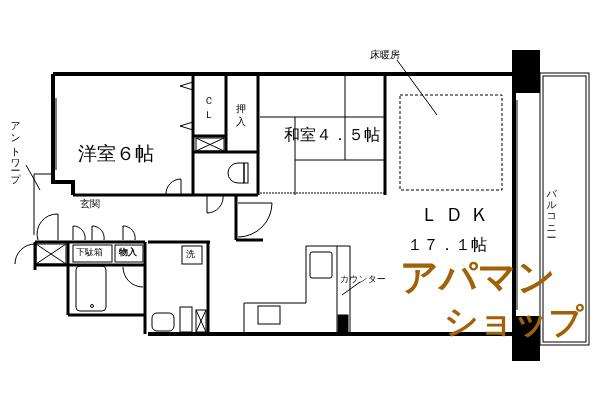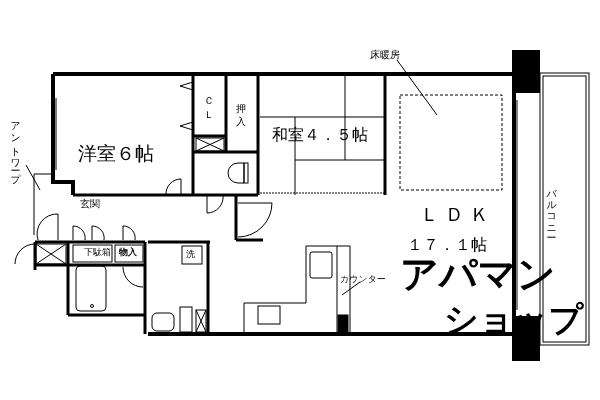--- a/index.html
+++ b/index.html
@@ -4,21 +4,21 @@
 <style>
   html,body{margin:0;padding:0;background:#ffffff;}
   body{width:600px;height:400px;overflow:hidden;position:relative;font-family:"DejaVu Sans",sans-serif;}
   svg{position:absolute;left:0;top:0;}
   .lbl{position:absolute;color:#000;white-space:nowrap;line-height:1;}
   .big{font-size:19px;}
   .med{font-size:16px;}
   .sm{font-size:10px;text-align:center;}
   .xs{font-size:9px;}
   .vert{writing-mode:vertical-rl;font-size:10px;letter-spacing:1px;}
-  .wm{position:absolute;color:#000000;font-weight:bold;font-family:Liberation Mono, monospace;line-height:1;}
+  .wm{position:absolute;color:#a16207;font-weight:bold;font-family:Liberation Serif, serif;line-height:1;}
 </style>
 </head>
 <body>
 
 <svg width="600" height="400" viewBox="0 0 600 400">
 
   <g fill="none" stroke="#000" stroke-width="1">
     <rect x="540" y="73" width="49" height="272"></rect>
     <rect x="543" y="76" width="43" height="266"></rect>
   </g>
@@ -122,23 +122,23 @@
 </svg>
 
 <div class="wm" style="left:400px;top:258px;font-size:38px;">アパマン</div>
 <div class="wm" style="left:444px;top:305px;font-size:34px;">ショップ</div>
 
 <div class="lbl big" style="left:78px;top:144px;">洋室６帖</div>
 <div class="lbl sm" style="left:204px;top:96px;">Ｃ</div>
 <div class="lbl sm" style="left:204px;top:110px;">Ｌ</div>
 <div class="lbl sm" style="left:236px;top:104px;">押</div>
 <div class="lbl sm" style="left:236px;top:117px;">入</div>
-<div class="lbl med" style="left:272px;top:127px;">和室４．５帖</div>
+<div class="lbl med" style="left:284px;top:127px;">和室４．５帖</div>
 <div class="lbl sm" style="left:370px;top:50px;">床暖房</div>
 <div class="lbl big" style="left:420px;top:205px;letter-spacing:6px;">ＬＤＫ</div>
 <div class="lbl med" style="left:390px;top:237px;margin-left:17px;">１７．１帖</div>
 <div class="lbl xs" style="left:340px;top:275px;">カウンター</div>
 <div class="lbl sm" style="left:80px;top:200px;font-family:Liberation Mono, monospace;">玄関</div>
-<div class="lbl xs" style="left:84px;top:248px;">下駄箱</div>
+<div class="lbl xs" style="left:76px;top:248px;">下駄箱</div>
 <div class="lbl xs" style="left:119px;top:248px;font-weight:bold;">物入</div>
 <div class="lbl xs" style="left:186px;top:250px;">洗</div>
 <div class="lbl vert" style="left:546px;top:182px;">バルコニー</div>
 <div class="lbl vert" style="left:10px;top:115px;">アントワープ</div>
 
 </body></html>

